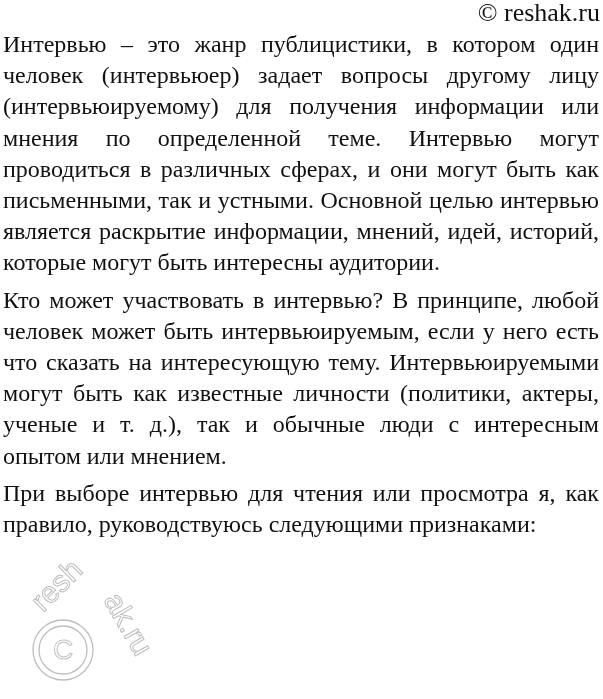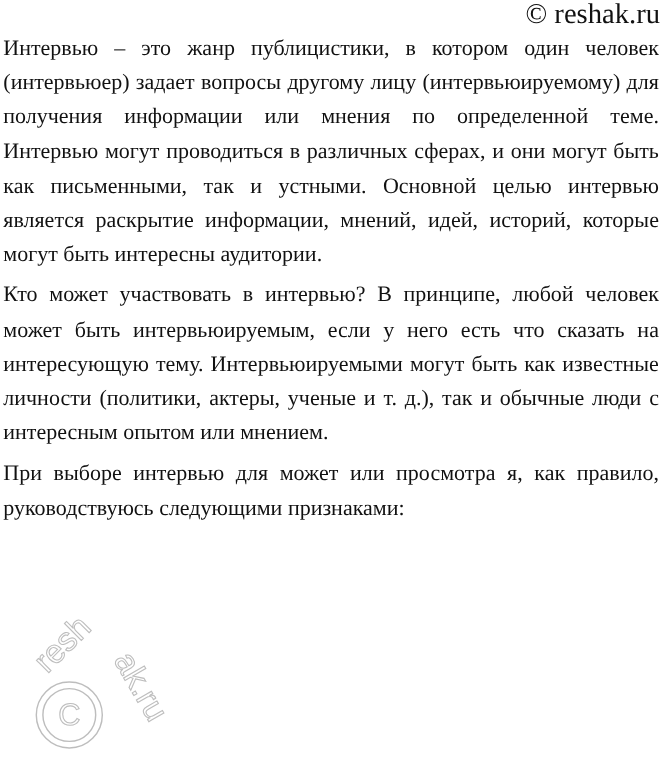--- a/index.html
+++ b/index.html
@@ -35,21 +35,21 @@
       right: 3px;
       top: 0px;
       font-size: 26px;
       line-height: 26px;
     }
     .content {
       position: absolute;
       top: 29px;
       left: 3px;
       width: 596px;
-      font-size: 20px;
+      font-size: 24px;
       line-height: 31.2px;
     }
     .para {
       margin: 0 0 6px 0;
       text-align: justify;
       text-align-last: left;
     }
     .watermark {
       position: absolute;
       left: 25px;
@@ -62,21 +62,21 @@
 </head>
 <body>
 
 <div class="header">
   <div class="copyright">© reshak.ru</div>
 </div>
 
 <div class="content">
   <p class="para">Интервью – это жанр публицистики, в котором один человек (интервьюер) задает вопросы другому лицу (интервьюируемому) для получения информации или мнения по определенной теме. Интервью могут проводиться в различных сферах, и они могут быть как письменными, так и устными. Основной целью интервью является раскрытие информации, мнений, идей, историй, которые могут быть интересны аудитории.</p>
   <p class="para">Кто может участвовать в интервью? В принципе, любой человек может быть интервьюируемым, если у него есть что сказать на интересующую тему. Интервьюируемыми могут быть как известные личности (политики, актеры, ученые и т. д.), так и обычные люди с интересным опытом или мнением.</p>
-  <p class="para">При выборе интервью для может или просмотра я, как правило, руководствуюсь следующими признаками:</p>
+  <p class="para">При выборе интервью для чтения или просмотра я, как правило, руководствуюсь следующими признаками:</p>
 </div>
 
 <div class="watermark">
   <svg width="130" height="140" viewBox="0 0 130 140" xmlns="http://www.w3.org/2000/svg">
     <g fill="none" stroke="#a8a8a8" stroke-width="1.3" opacity="0.75">
       <circle cx="38" cy="95" r="30"></circle>
       <circle cx="38" cy="95" r="24"></circle>
     </g>
     <text x="38" y="104" text-anchor="middle" font-family="Liberation Sans, sans-serif" font-size="28" fill="none" stroke="#a8a8a8" stroke-width="1" opacity="0.75">C</text>
     <text x="0" y="0" font-family="Liberation Sans, sans-serif" font-size="30" fill="none" stroke="#a8a8a8" stroke-width="1" opacity="0.75" transform="translate(18,58) rotate(-45) translate(0,0)">resh</text>

